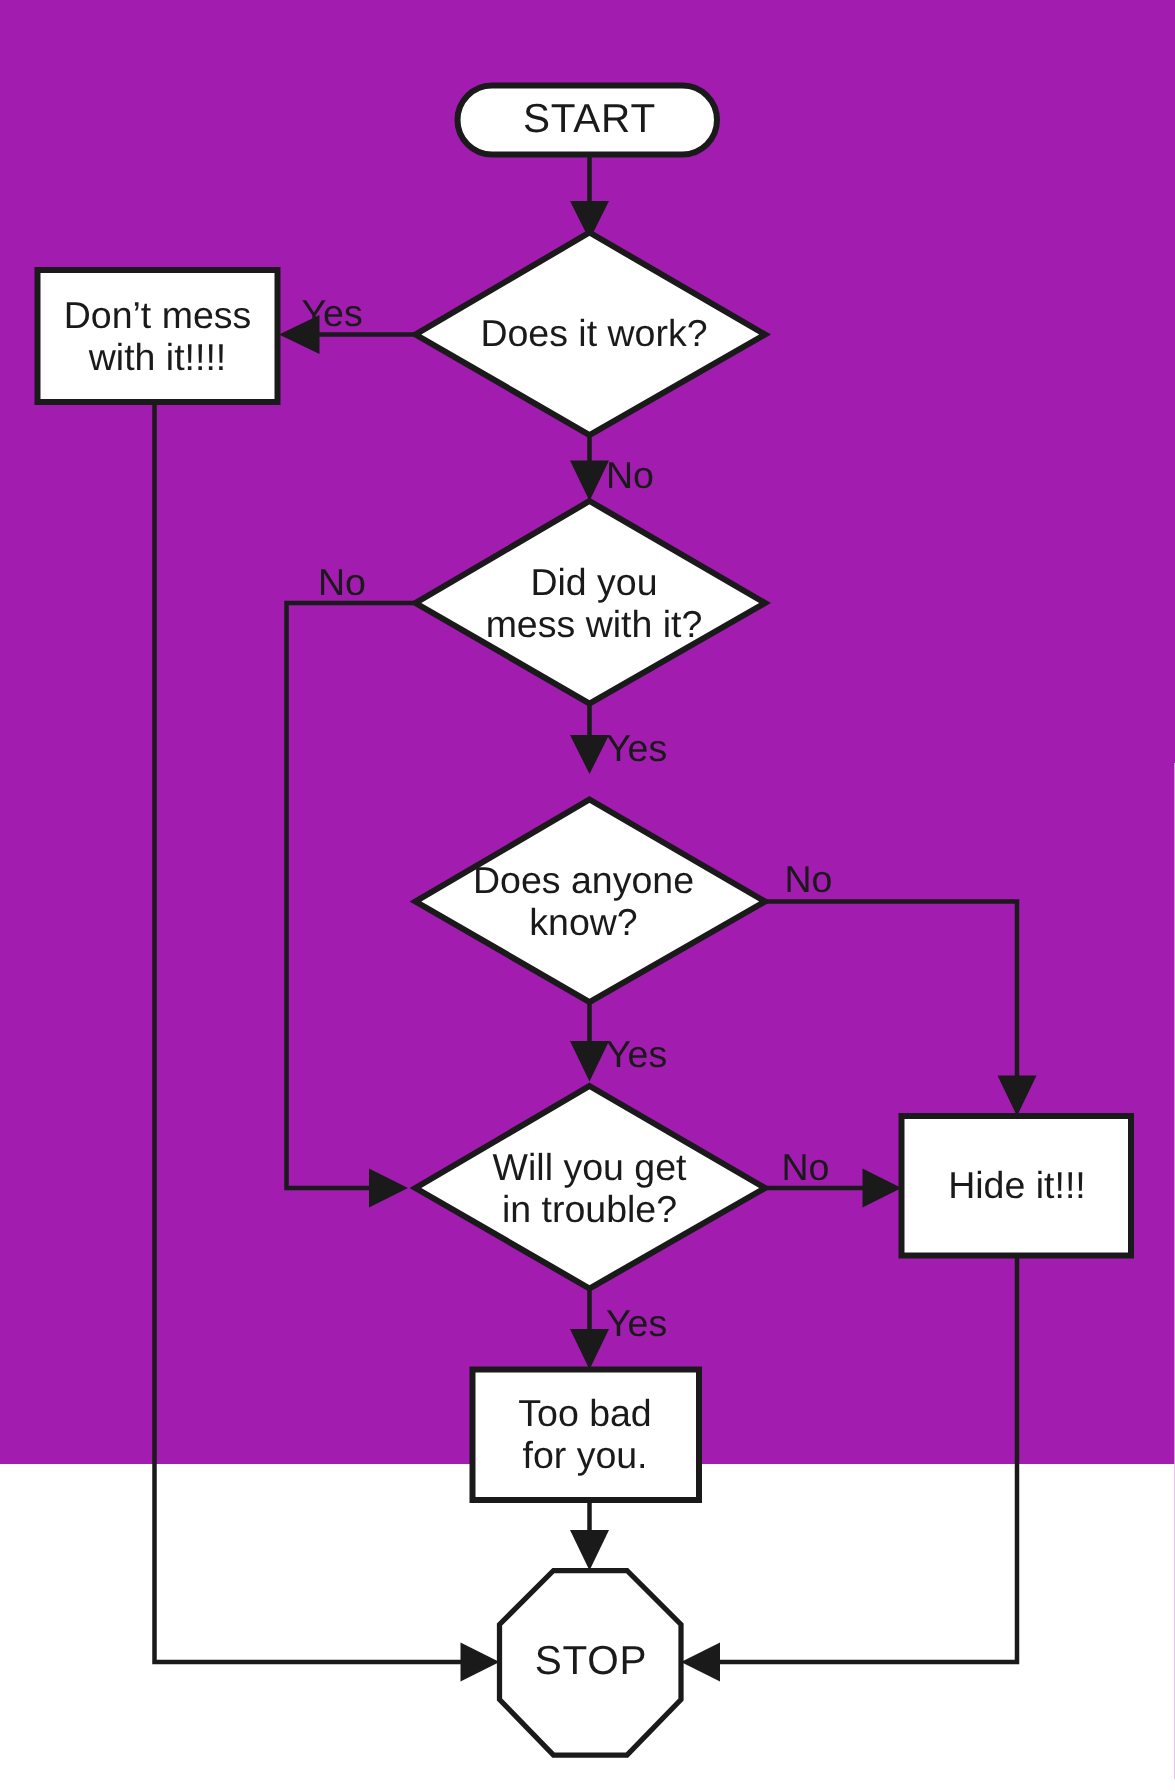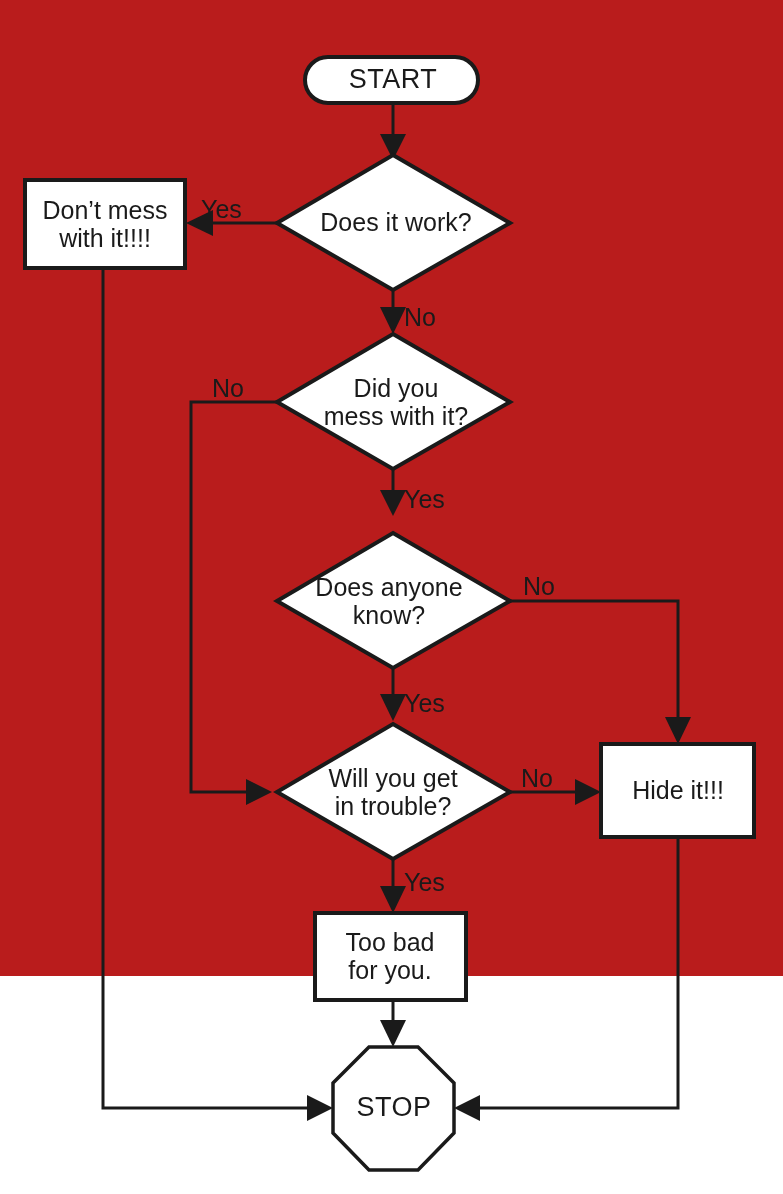--- a/index.html
+++ b/index.html
@@ -10,21 +10,21 @@
   body {
     width: 783px;
     height: 1194px;
     font-family: "Liberation Sans", sans-serif;
     overflow: hidden;
   }
   #flowchart-root {
     position: relative;
     width: 783px;
     height: 976px;
-    background: #b91c1c;
+    background: #a21caf;
   }
   svg.flow-canvas {
     display: block;
     width: 783px;
     height: 1194px;
   }
   .node-shape {
     fill: #ffffff;
     stroke: #1a1a1a;
     stroke-width: 4;

